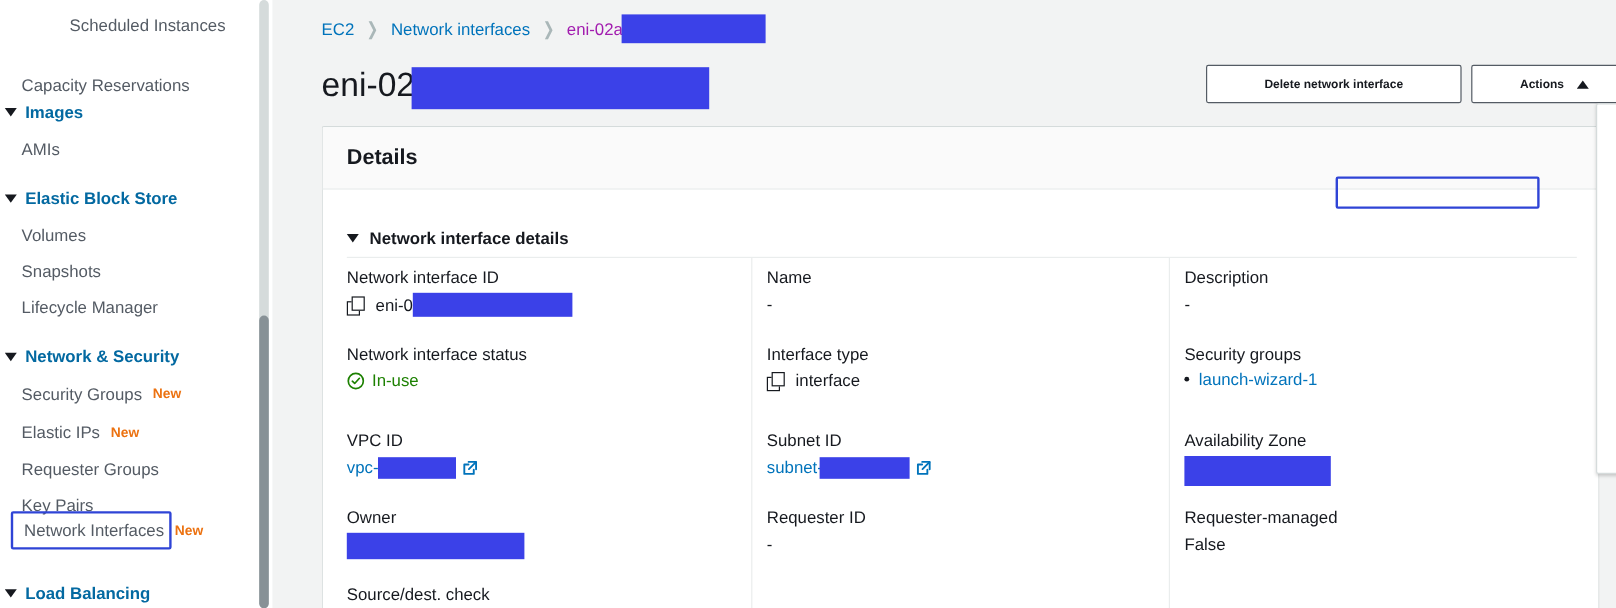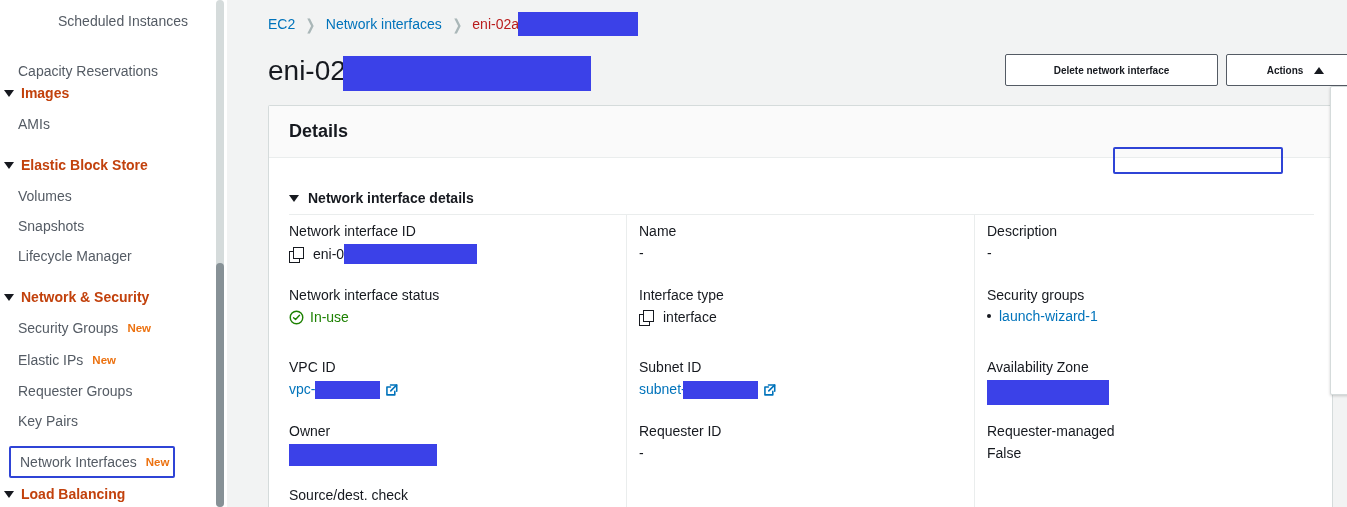--- a/index.html
+++ b/index.html
@@ -30,21 +30,21 @@
     font-size: 14px;
     color: #545b64;
     white-space: nowrap;
     line-height: 18px;
   }
   .nav-head {
     position: absolute;
     left: 4px;
     font-size: 14px;
     font-weight: bold;
-    color: #c2410c;
+    color: #0369a1;
     white-space: nowrap;
     line-height: 18px;
     display: flex;
     align-items: center;
     gap: 7px;
   }
   .caret {
     display: inline-block;
     width: 0; height: 0;
     border-left: 5.5px solid transparent;
@@ -104,21 +104,21 @@
     height: 20px;
   }
   .bc-link { color: #0073bb; cursor: pointer; white-space: nowrap; }
   .bc-sep {
     color: #aab7b8;
     margin: 0 9px;
     font-size: 15px;
     line-height: 1;
     transform: scaleX(0.78);
   }
-  .bc-current { color: #b91c1c; white-space: nowrap; }
+  .bc-current { color: #a21caf; white-space: nowrap; }
 
   #page-title {
     position: absolute;
     left: 41px; top: 54px;
     font-size: 28px;
     color: #16191f;
     line-height: 34px;
     white-space: nowrap;
     font-weight: normal;
     margin: 0;
@@ -382,21 +382,21 @@
     </div>
 
     <div class="nav-link" style="top:382px;">
       <span>Requester Groups</span>
     </div>
 
     <div class="nav-link" style="top:412px;">
       <span>Key Pairs</span>
     </div>
 
-    <div class="nav-focus" style="left:9px; top:446px; width:166px; height:32px;text-decoration:underline;">
+    <div class="nav-focus" style="left:9px; top:426px; width:134px; height:32px;text-decoration:underline;">
       <div class="nav-link" style="left:9px; top:5px;">
         <span>Network Interfaces</span><span class="badge-new">New</span>
       </div>
     </div>
 
     <div class="nav-head" style="top:485px;">
       <i class="caret"></i>
       <span>Load Balancing</span>
     </div>
   </nav>

